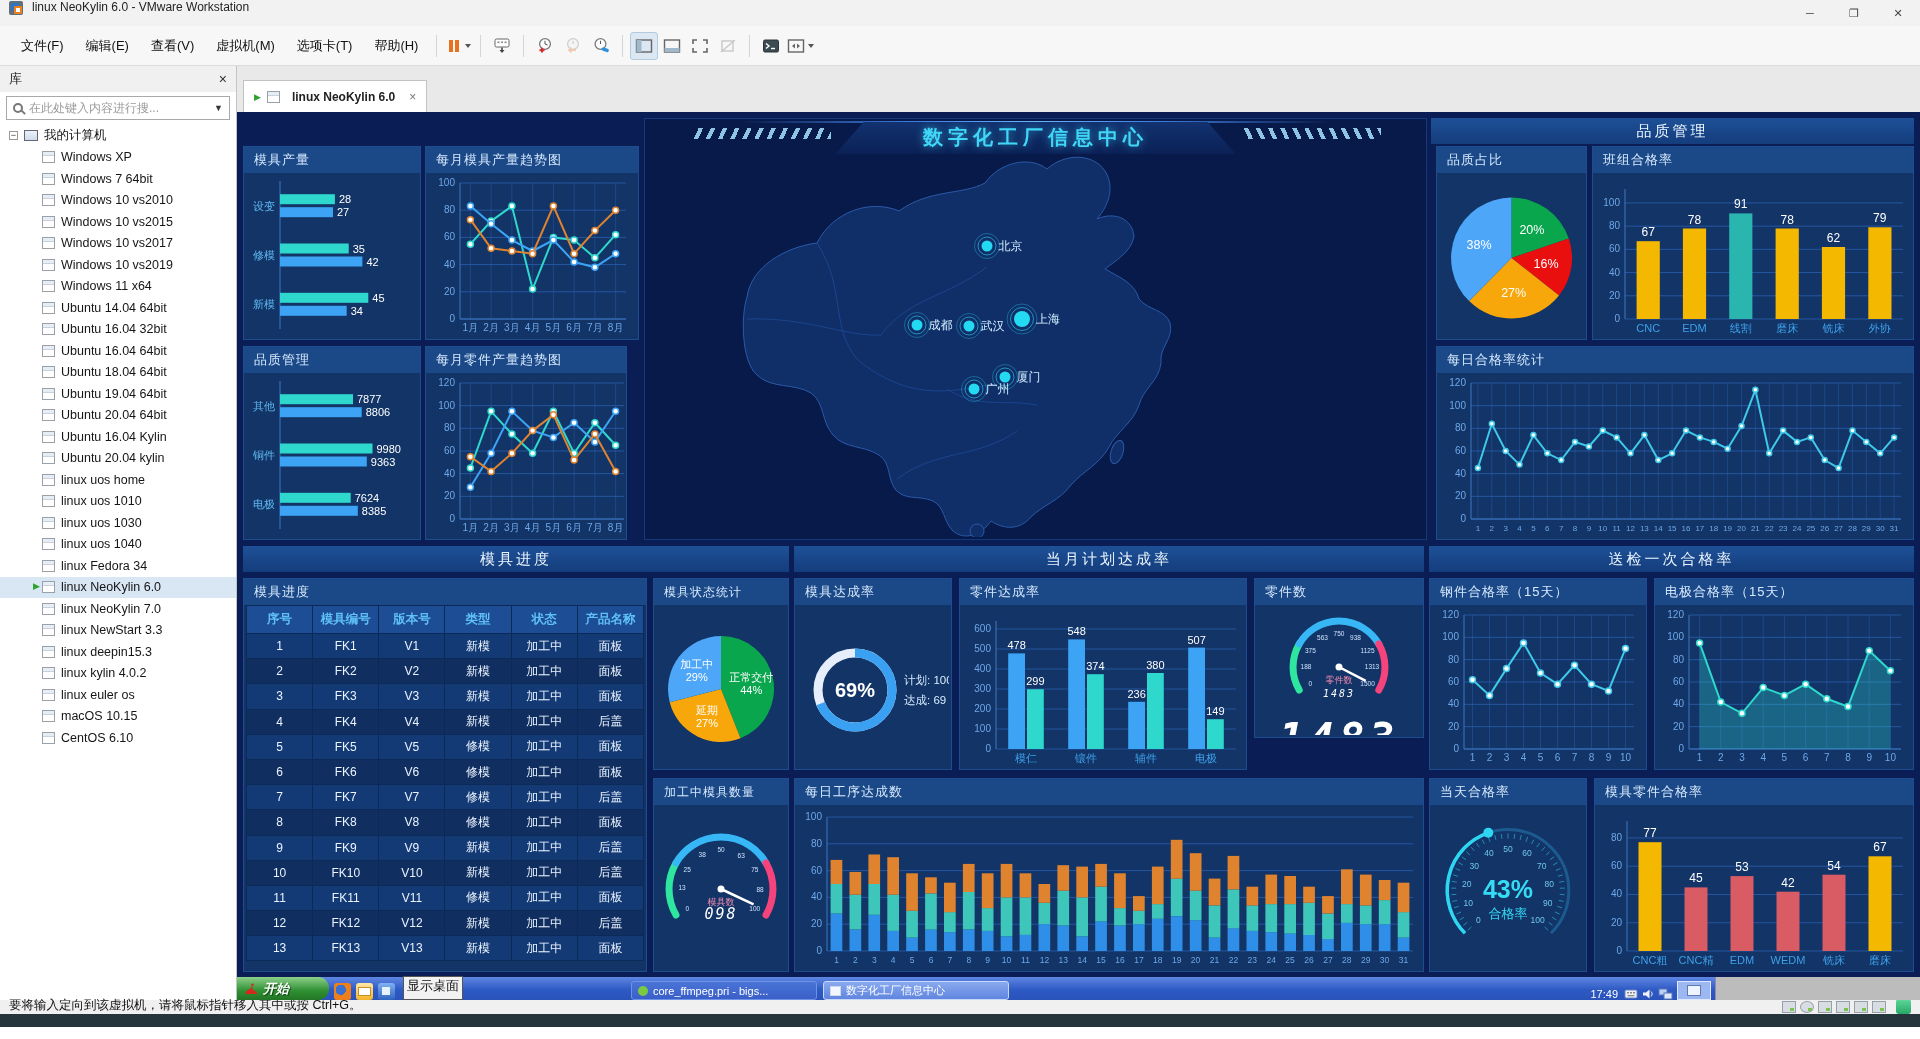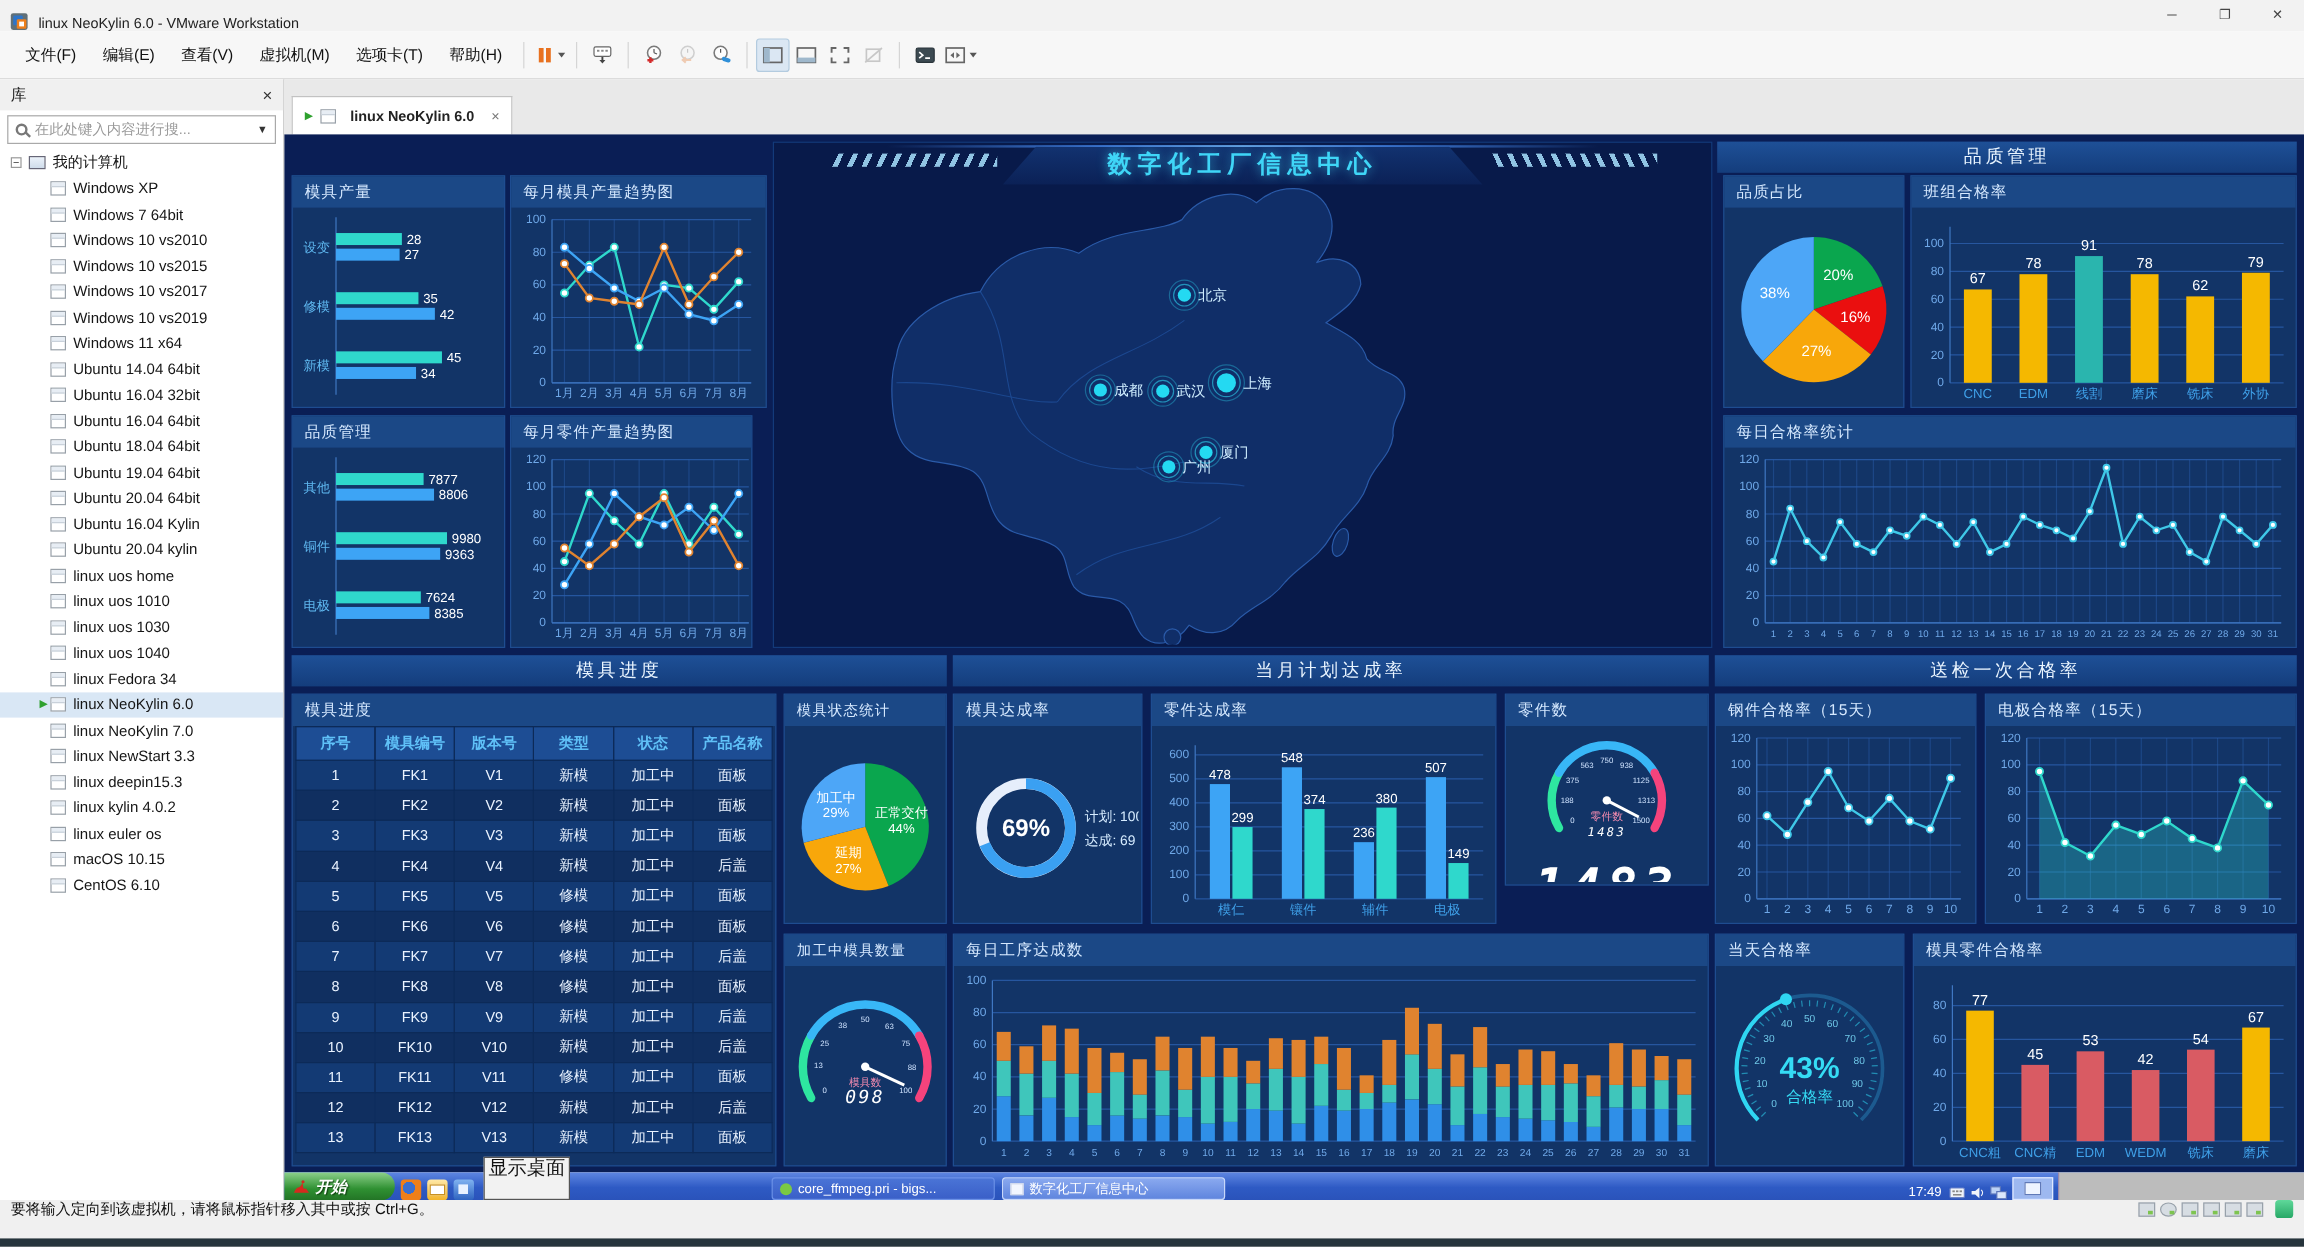--- a/index.html
+++ b/index.html
@@ -1,21 +1,21 @@
 <!DOCTYPE html>
 <html><head>
 <meta charset="utf-8">
 <style>
 *{margin:0;padding:0;box-sizing:border-box}
 html,body{background:#444}
 body{font-family:"Liberation Sans","DejaVu Sans",sans-serif}
 .app{position:relative;width:1920px;height:1039px;background:#fff;overflow:hidden}
 
 
-.titlebar{height:26px;background:#f2f2f2;display:flex;align-items:flex-end;padding-left:8px}
+.titlebar{height:26px;background:#f2f2f2;display:flex;align-items:flex-start;padding-left:8px}
 .title-text{font-size:12px;color:#222;margin-left:8px}
 .winbtns{margin-left:auto;display:flex}
 .winbtn{width:44px;height:26px;text-align:center;line-height:26px;font-size:11px;color:#444}
 .menubar{height:40px;background:#f7f7f7;border-bottom:1px solid #dcdcdc;display:flex;align-items:center;padding:0 10px}
 .menu{font-size:13px;color:#111;padding:0 11px;height:28px;line-height:28px}
 .tsep{width:1px;height:22px;background:#d5d5d5;margin:0 7px}
 .tbtn{min-width:28px;height:28px;display:flex;align-items:center;justify-content:center;border-radius:3px;padding:0 2px}
 .tbtn.pressed{background:#dbe7f3;border:1px solid #b3cbdf}
 .tbtn.disabled{opacity:.5}
 .caret{width:0;height:0;border-left:3.5px solid transparent;border-right:3.5px solid transparent;border-top:4px solid #555;margin-left:3px}
@@ -67,32 +67,32 @@
 
 
 .vmtaskbar{height:23px;background:linear-gradient(#5e86e2,#2e5ac4 55%,#2a53ba);display:flex;align-items:flex-end;position:relative}
 .startbtn{height:23px;width:92px;border-radius:0 11px 11px 0;background:linear-gradient(#8cd08a,#2f9032 60%,#237526);display:flex;align-items:center;gap:4px;padding:0 10px 0 6px;color:#fff;font-weight:bold;font-style:italic;font-size:13px;text-shadow:1px 1px 1px #134513;flex:none}
 .qicon{width:17px;height:17px;margin-left:5px;border-radius:3px;flex:none}
 .q-ff{background:radial-gradient(circle at 40% 40%,#3b6fd0 0 35%,#ef7f1a 36% 100%)}
 .q-mail{background:linear-gradient(#ffe9a8,#f2b429);position:relative}
 .q-mail::after{content:"";position:absolute;left:2px;top:4px;right:2px;bottom:4px;background:#fff;border:1px solid #c89020}
 .q-file{background:linear-gradient(#7fb2f0,#2f64c0);position:relative}
 .q-file::after{content:"";position:absolute;left:4px;top:4px;width:8px;height:8px;background:#e8f2ff}
-.showdesk{background:#f2f2f2;border:1px solid #555;color:#111;font-size:16px;padding:0 3px;height:36px;line-height:17px;margin-left:8px;flex:none;font-style:normal}
+.showdesk{background:#f2f2f2;border:1px solid #555;color:#111;font-size:13px;padding:0 3px;height:24px;line-height:17px;margin-left:8px;flex:none;font-style:normal}
 .titems{display:flex;gap:6px;margin-left:168px}
 .titem{width:186px;height:19px;background:linear-gradient(#4a74d6,#3a5fc8);border:1px solid #6d92e8;border-radius:3px;color:#fff;font-size:11px;display:flex;align-items:center;gap:5px;padding:0 6px;overflow:hidden;white-space:nowrap}
 .titem.active{background:linear-gradient(#8aa9ef,#5f85de);border-color:#c7d7fa}
 .ti-dot{width:10px;height:10px;border-radius:50%;background:#7ac943;flex:none}
 .ti-win{width:11px;height:10px;background:#f2f6ff;border:1px solid #cfd8ea;flex:none}
 .clock{margin-left:auto;color:#fff;font-size:11px;flex:none;padding:0 6px}
 .tray{display:flex;align-items:center;gap:4px;flex:none}
 .bluetile{width:34px;height:19px;background:#9db8f0;border:1px solid #dfe8ff;margin:0 4px;flex:none;display:flex;align-items:center;justify-content:center}
 .bluetile i{display:block;width:14px;height:11px;background:#eef4ff;border:1px solid #5f79b8}
 .grayblock{width:205px;height:23px;background:#bcbcbc;flex:none;border-left:1px solid #98a}
-.statusbar{height:32px;background:#f0f0f0;display:flex;align-items:flex-start;padding:0 9px;font-size:12.5px;color:#111}
+.statusbar{height:14px;background:#f0f0f0;display:flex;align-items:flex-end;padding:0 9px;font-size:12.5px;color:#111}
 .sb-icons{margin-left:auto;display:flex;gap:4px;align-items:center}
 .devicon{width:14px;height:12px;background:#d7dde3;border:1px solid #98a1aa;position:relative}
 .devicon::after{content:"";position:absolute;right:1px;bottom:1px;width:4px;height:3px;background:#7ec450}
 .greenicon{width:15px;height:15px;background:linear-gradient(#5fd89a,#27a866);border-radius:3px;margin-left:6px}
 .hoststrip{height:13px;background:#26343c}
 </style>
 </head>
 <body>
 
 <div class="app">

